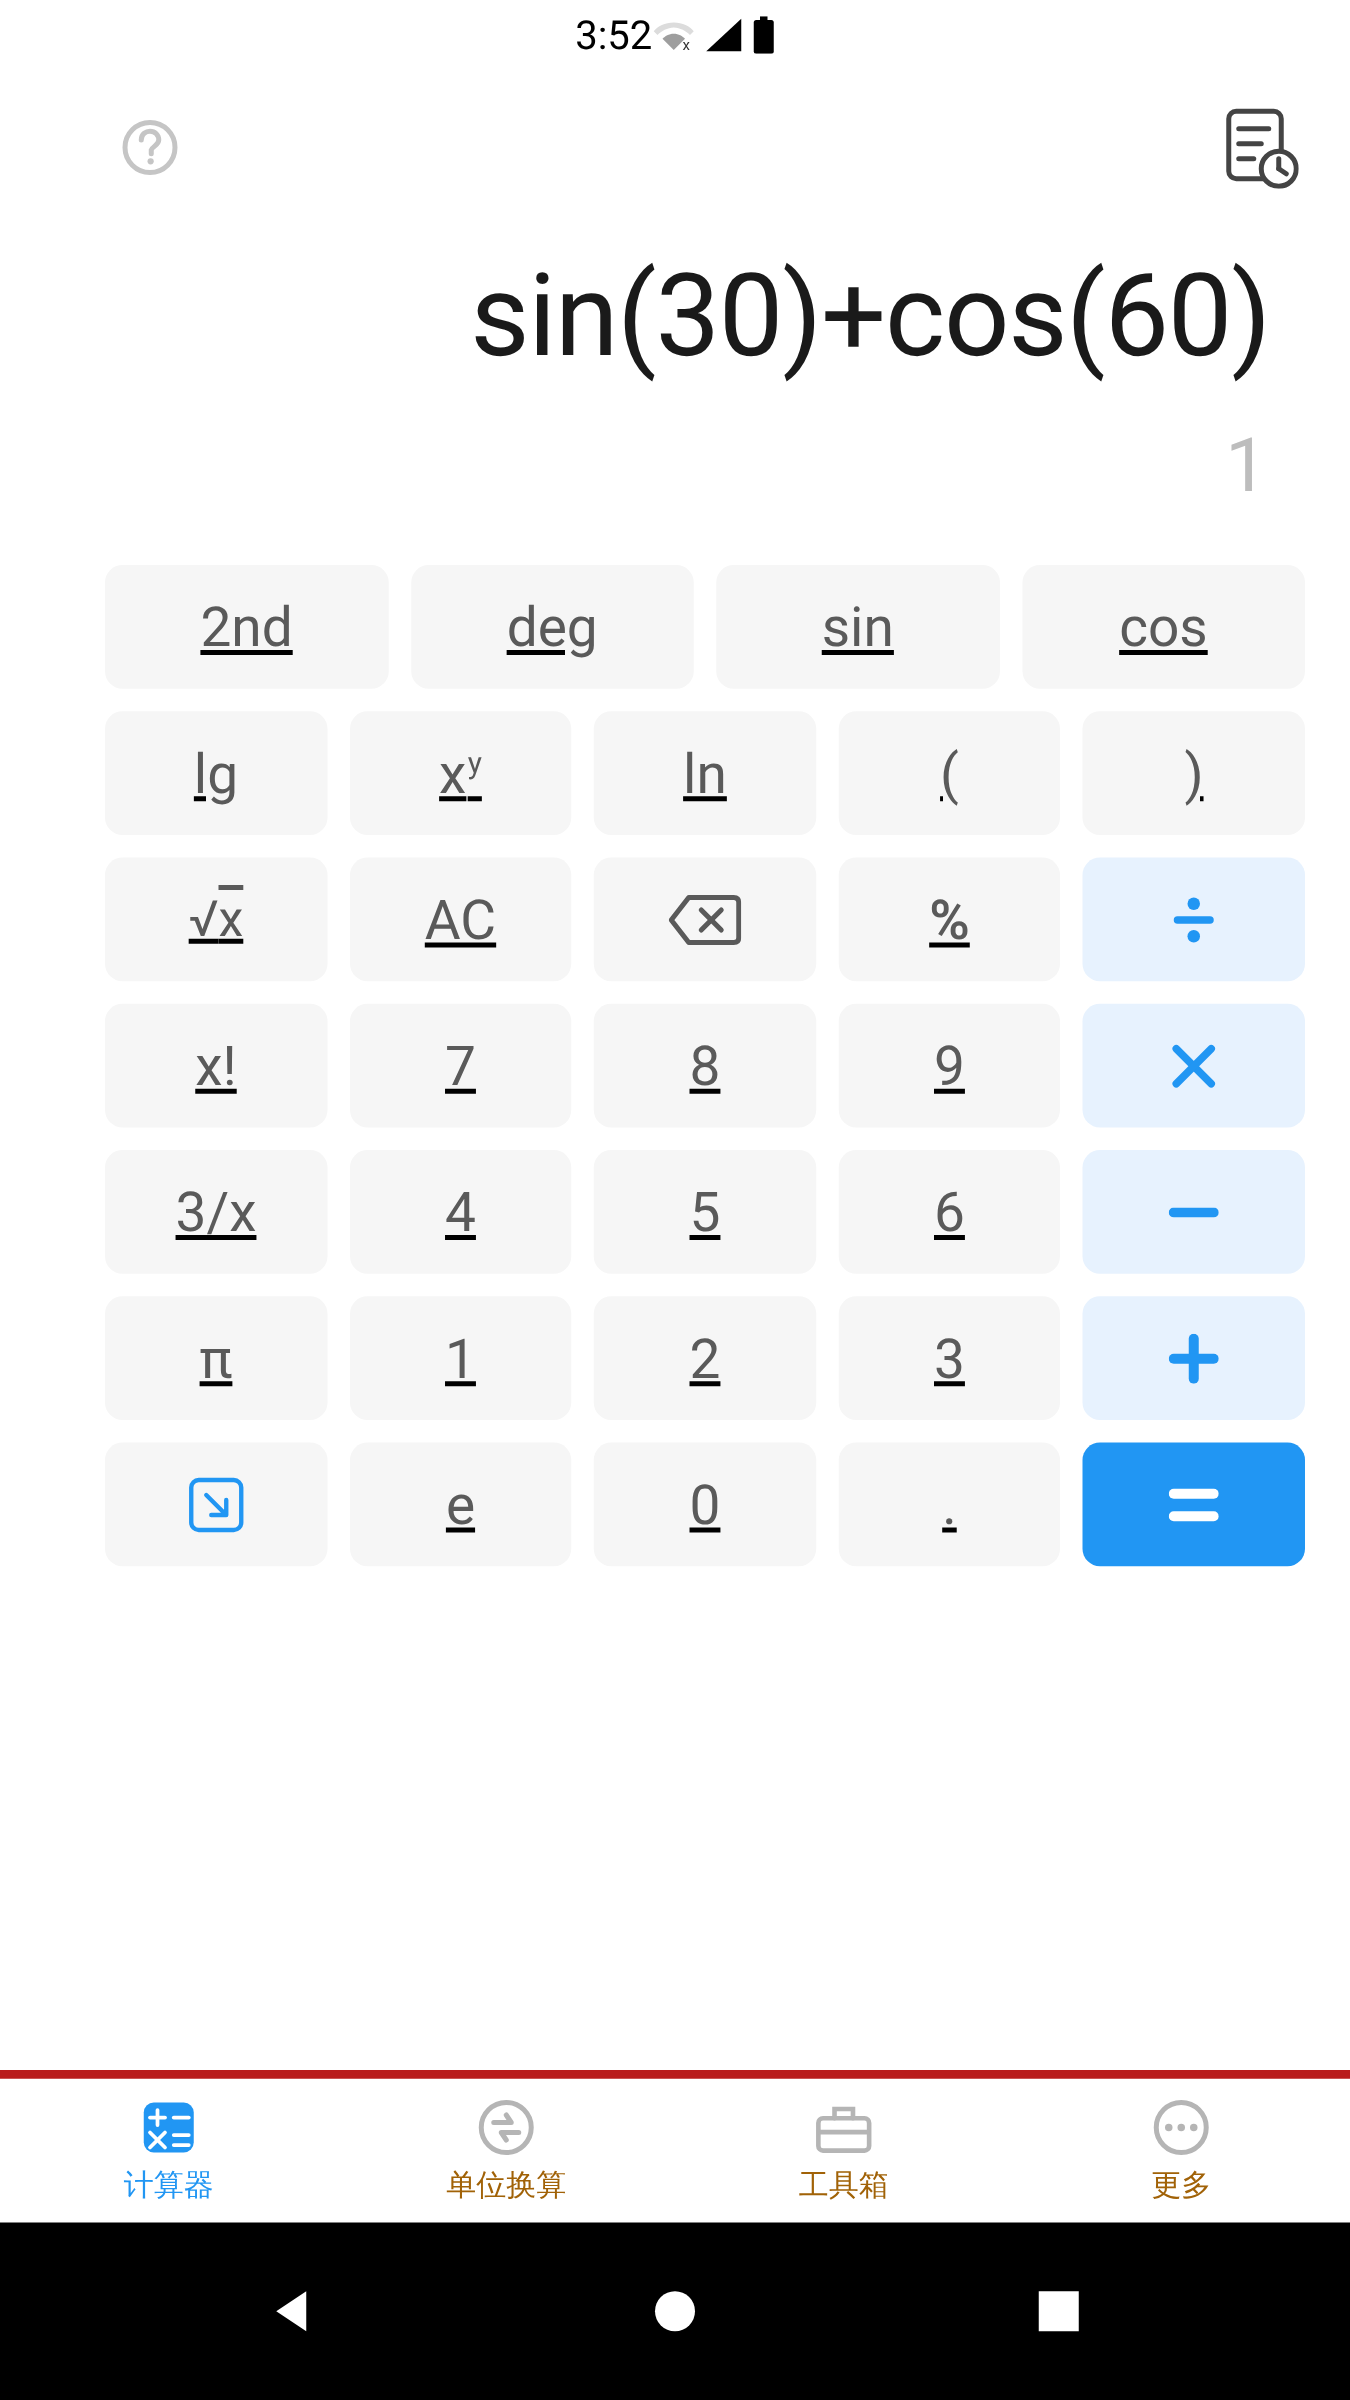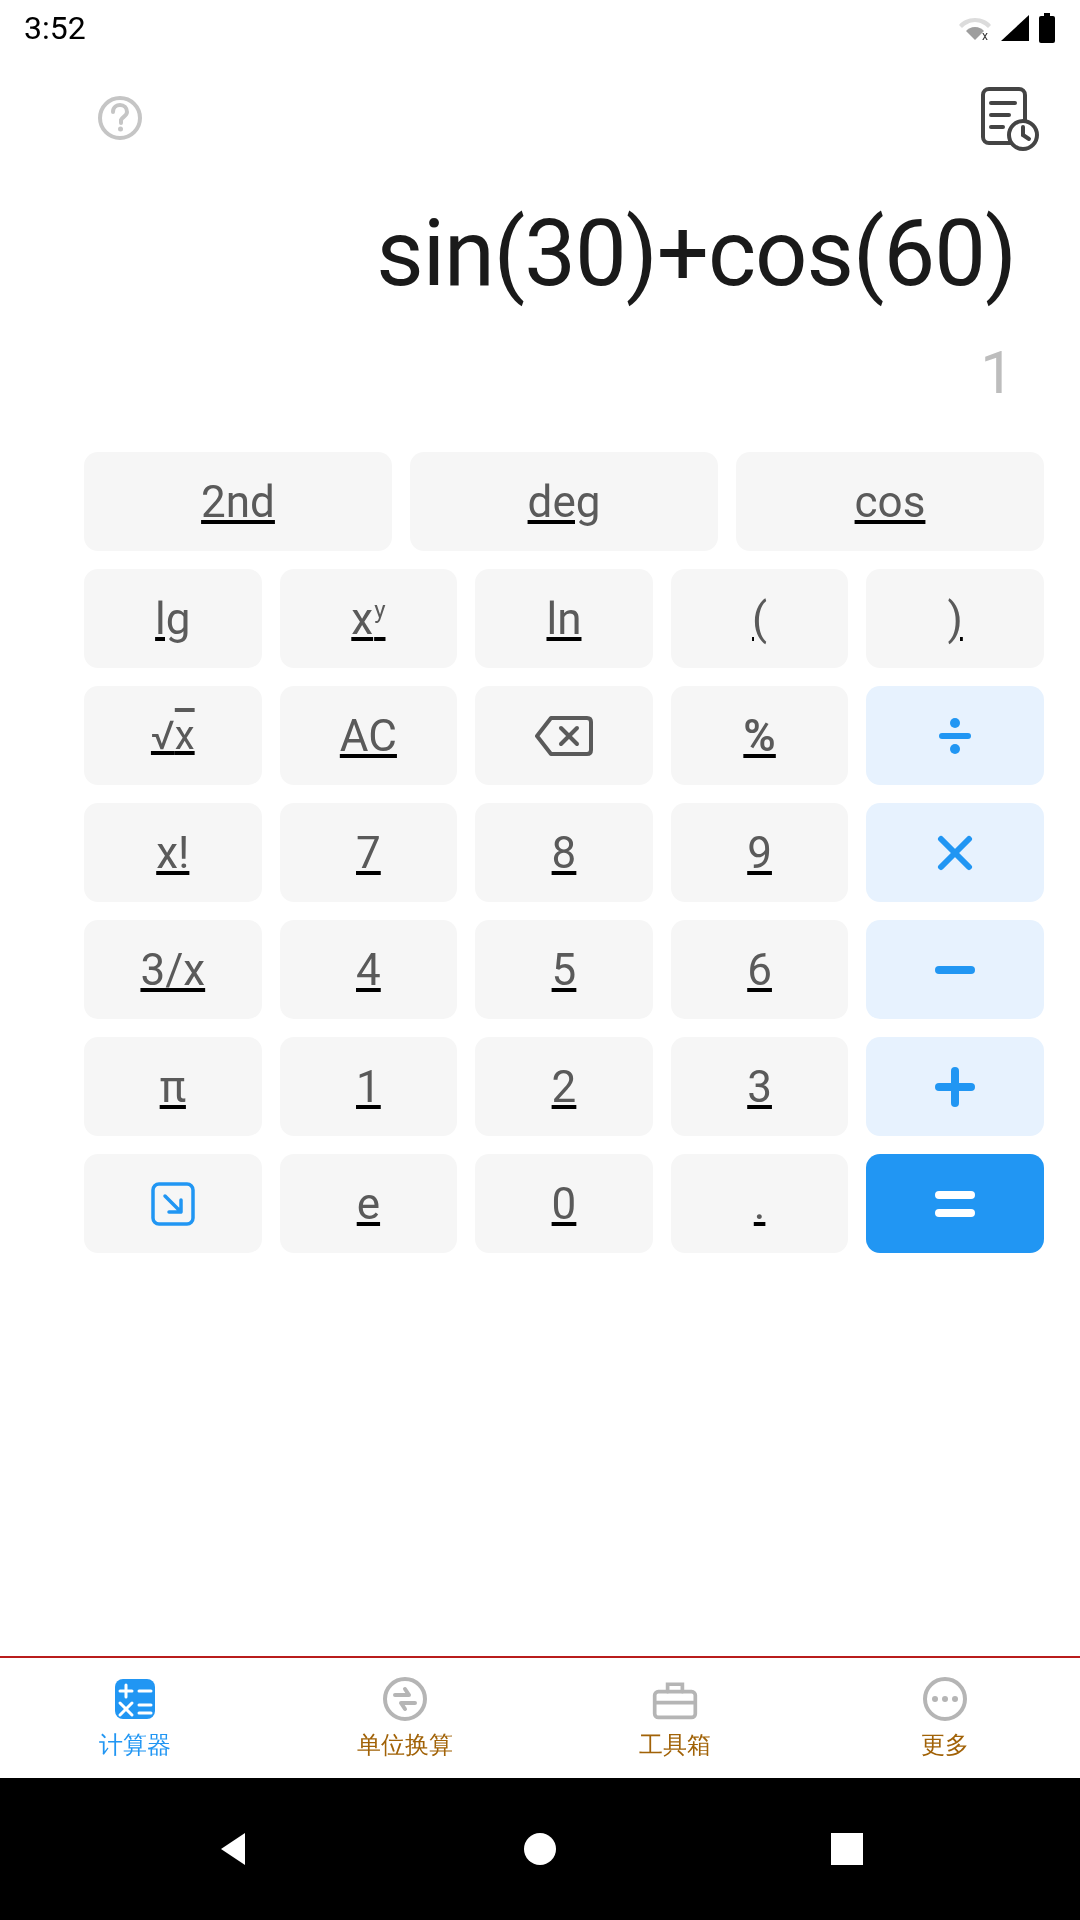--- a/index.html
+++ b/index.html
@@ -14,21 +14,21 @@
       font-family: -apple-system, BlinkMacSystemFont, "Segoe UI", Roboto, sans-serif;
       background: #ffffff;
       display: flex;
       flex-direction: column;
       overflow: hidden;
     }
     .status-bar {
       height: 56px;
       display: flex;
       align-items: center;
-      justify-content: space-between;
+      justify-content: center;
       padding: 0 24px;
       font-size: 32px;
       color: #000;
     }
     .status-right {
       display: flex;
       align-items: center;
       gap: 8px;
     }
     .app-body {
@@ -105,21 +105,21 @@
     .key .sup {
       font-size: 24px;
       vertical-align: super;
       margin-left: 1px;
     }
     .key svg {
       pointer-events: none;
     }
     .bottom-nav {
       height: 122px;
-      border-top: 2px solid #b91c1c;
+      border-top: 7px solid #b91c1c;
       display: flex;
     }
     .nav-item {
       flex: 1;
       display: flex;
       flex-direction: column;
       align-items: center;
       justify-content: center;
       gap: 6px;
       color: #a16207;
@@ -198,20 +198,21 @@
 
   <div class="display-area">
     <div class="expression">sin(30)+cos(60)</div>
     <div class="result">1</div>
   </div>
 
   <div class="keypad">
     <div class="key-row">
       <button class="key">2nd</button>
       <button class="key">deg</button>
+      <button class="key">sin</button>
       <button class="key">cos</button>
     </div>
     <div class="key-row">
       <button class="key">lg</button>
       <button class="key">
           <span>x<span class="sup">y</span></span>
         </button>
       <button class="key">ln</button>
       <button class="key">(</button>
       <button class="key">)</button>

